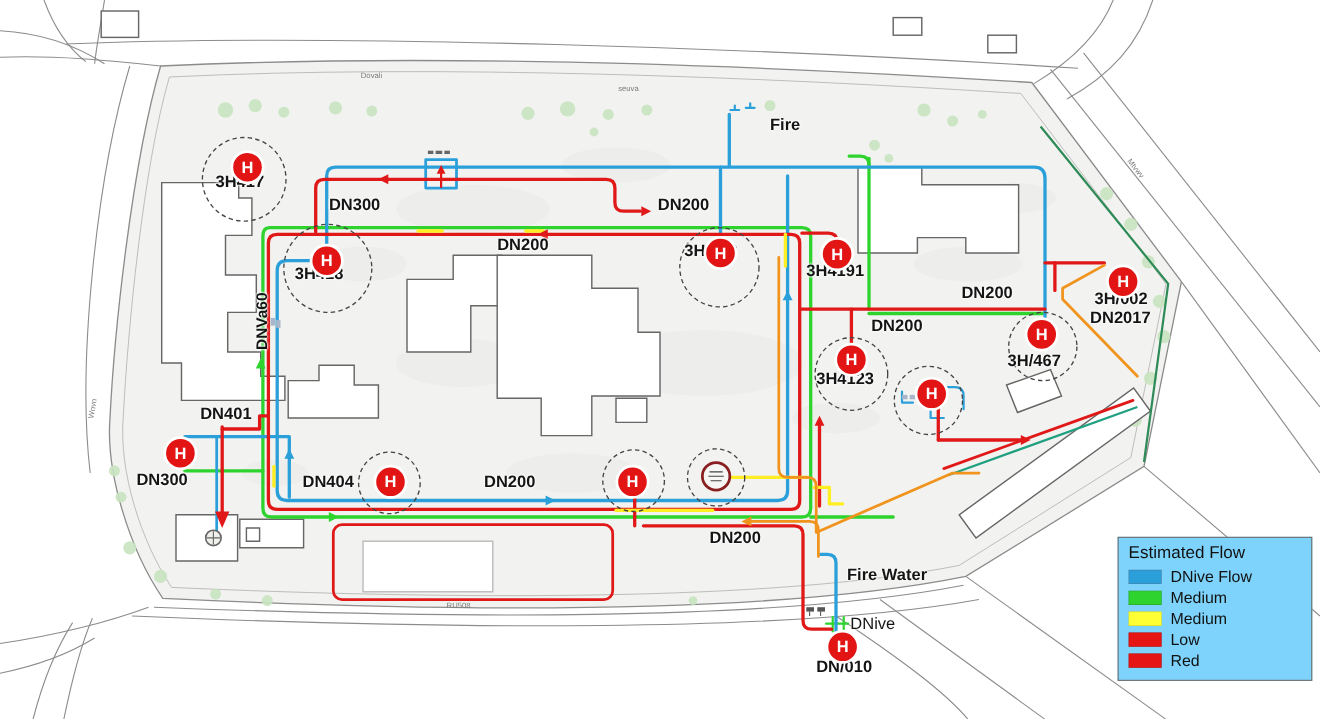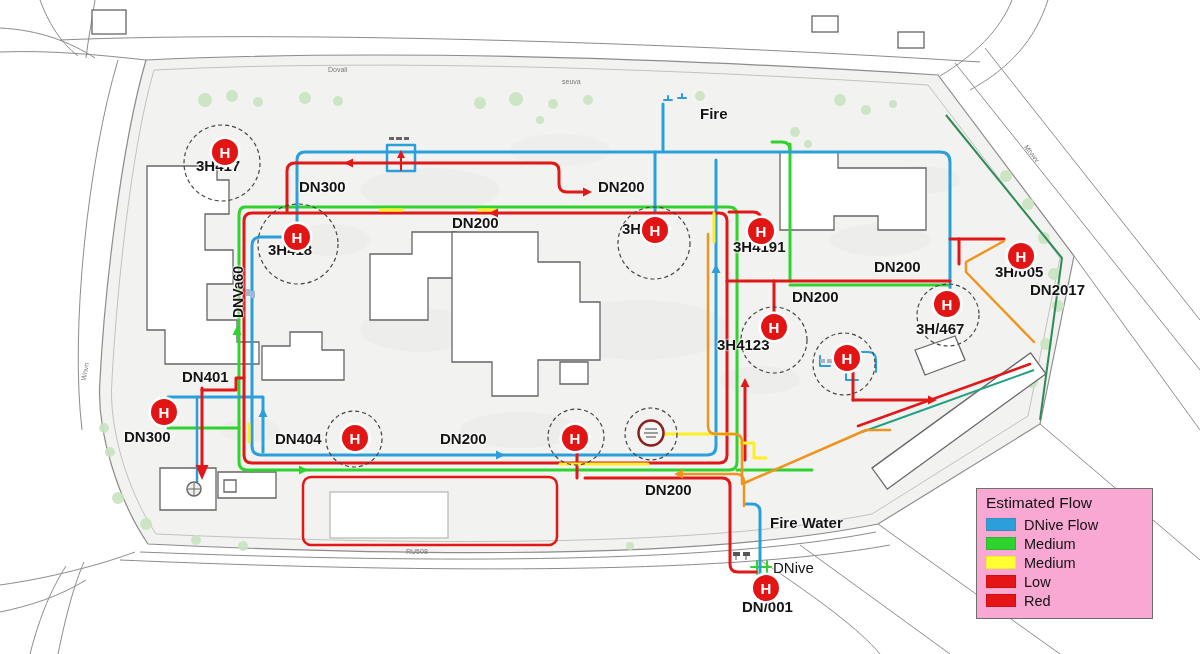--- a/index.html
+++ b/index.html
@@ -5,21 +5,21 @@
   html,body{margin:0;padding:0;background:#fff;}
   #stage{position:relative;width:1200px;height:654px;background:#fff;overflow:hidden;
          font-family:"Liberation Sans",sans-serif;}
   #basemap{position:absolute;left:0;top:0;}
   .lbl{position:absolute;font:600 15px "Liberation Sans",sans-serif;color:#141414;
        white-space:nowrap;text-shadow:0 0 2px #fff,0 0 2px #fff,0 0 3px #fff;}
   .rlbl{position:absolute;font:400 7px "Liberation Sans",sans-serif;color:#7a7a7a;white-space:nowrap;}
   .hyd{position:absolute;width:26px;height:26px;border-radius:50%;background:#e21414;
        color:#fff;display:flex;align-items:center;justify-content:center;
        font:bold 15px "Liberation Sans",sans-serif;box-shadow:0 0 0 2.5px #fff;}
-  .legend{position:absolute;left:976px;top:488px;width:177px;background:#f9a8d4;
+  .legend{position:absolute;left:1016px;top:488px;width:177px;background:#7dd3fc;
           border:1.6px solid #6e6e6e;box-sizing:border-box;padding:5px 9px 8px 9px;}
   .legend .t{font:400 15.5px "Liberation Sans",sans-serif;color:#111;margin-bottom:3px;}
   .legend .row{display:flex;align-items:center;gap:8px;height:19px;}
   .legend .row span{font:400 14.5px "Liberation Sans",sans-serif;color:#111;}
   .vert{transform:rotate(-90deg);transform-origin:center;}
 </style>
 </head>
 <body>
 
 <div id="stage">
@@ -254,35 +254,35 @@
 </svg>
 
 <div class="lbl" style="left:196px;top:157px">3H417</div>
 <div class="lbl" style="left:299px;top:178px">DN300</div>
 <div class="lbl" style="left:268px;top:241px">3H418</div>
 <div class="lbl" style="left:598px;top:178px">DN200</div>
 <div class="lbl" style="left:452px;top:214px">DN200</div>
 <div class="lbl" style="left:622px;top:220px">3H/312</div>
 <div class="lbl" style="left:733px;top:238px">3H4191</div>
 <div class="lbl" style="left:874px;top:258px">DN200</div>
-<div class="lbl" style="left:995px;top:263px">3H/005</div>
-<div class="lbl" style="left:1030px;top:281px">DN2017</div>
+<div class="lbl" style="left:995px;top:263px">3H/002</div>
+<div class="lbl" style="left:991px;top:281px">DN2017</div>
 <div class="lbl" style="left:916px;top:320px">3H/467</div>
 <div class="lbl" style="left:792px;top:288px">DN200</div>
-<div class="lbl" style="left:717px;top:336px">3H4123</div>
+<div class="lbl" style="left:742px;top:336px">3H4123</div>
 <div class="lbl vert" style="left:208px;top:284px;width:60px;text-align:center;font-size:14px">DNVa60</div>
 <div class="lbl" style="left:700px;top:105px">Fire</div>
 <div class="lbl" style="left:182px;top:368px">DN401</div>
 <div class="lbl" style="left:124px;top:428px">DN300</div>
 <div class="lbl" style="left:275px;top:430px">DN404</div>
 <div class="lbl" style="left:440px;top:430px">DN200</div>
 <div class="lbl" style="left:645px;top:481px">DN200</div>
 <div class="lbl" style="left:770px;top:514px;font-weight:700">Fire Water</div>
 <div class="lbl" style="left:773px;top:559px;font-weight:400">DNive</div>
-<div class="lbl" style="left:742px;top:598px">DN/001</div>
+<div class="lbl" style="left:742px;top:598px">DN/010</div>
 
 <div class="rlbl" style="left:328px;top:66px">Dovali</div>
 <div class="rlbl" style="left:562px;top:78px">seuva</div>
 <div class="rlbl" style="left:406px;top:548px">RU508</div>
 <div class="rlbl" style="left:76px;top:368px;transform:rotate(-80deg)">Wnvn</div>
 <div class="rlbl" style="left:1022px;top:150px;transform:rotate(52deg)">Mtvwv</div>
 
 <div class="hyd" style="left:212px;top:139px">
       <span>H</span>
     </div>

